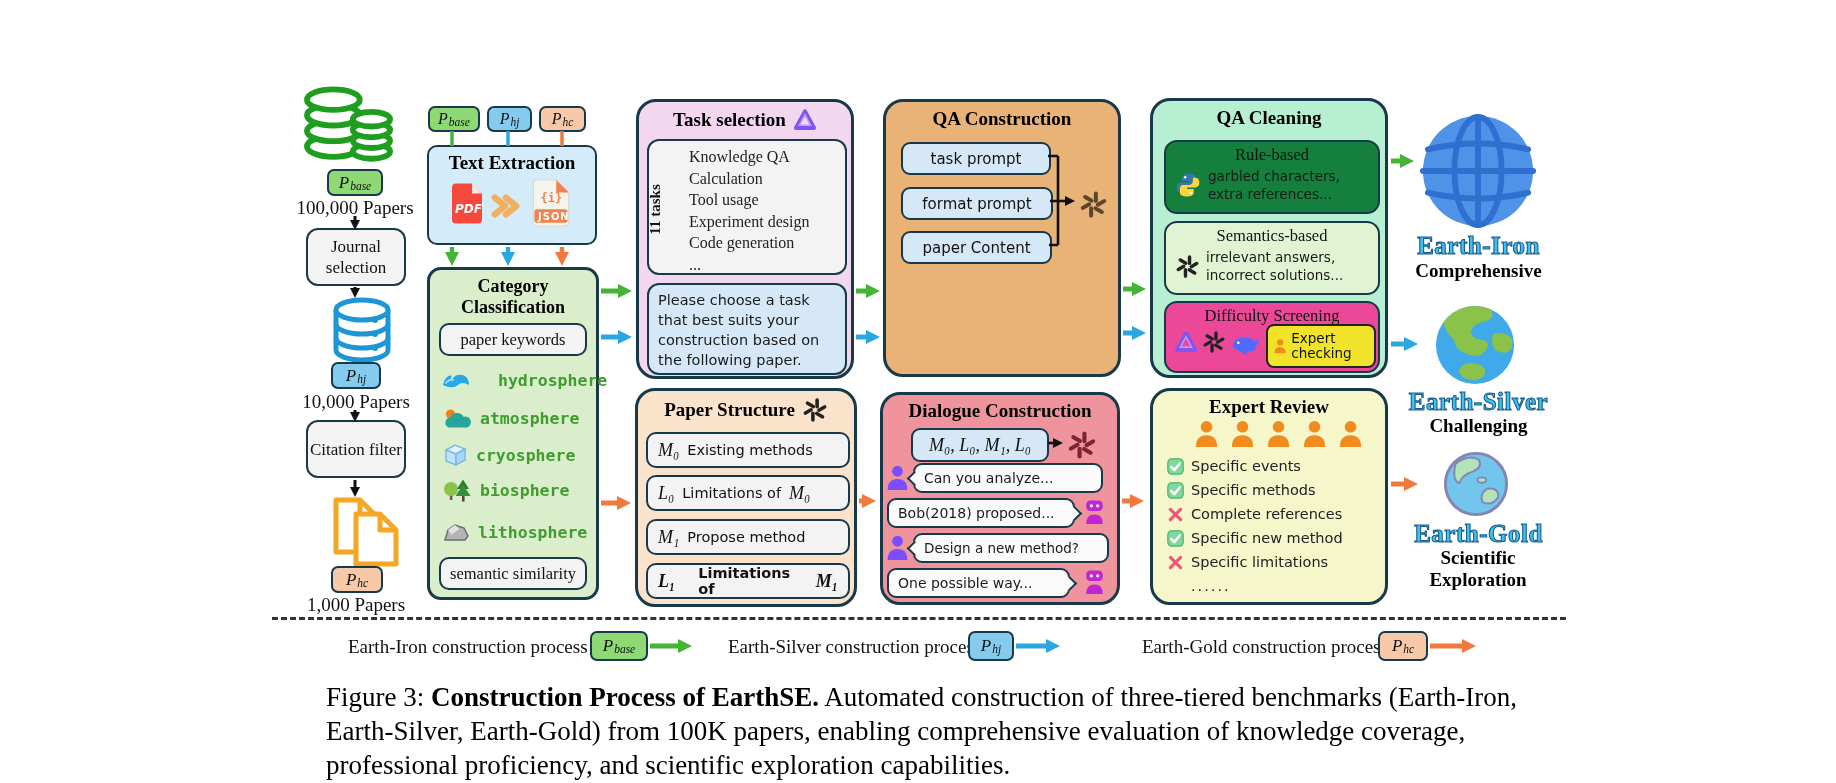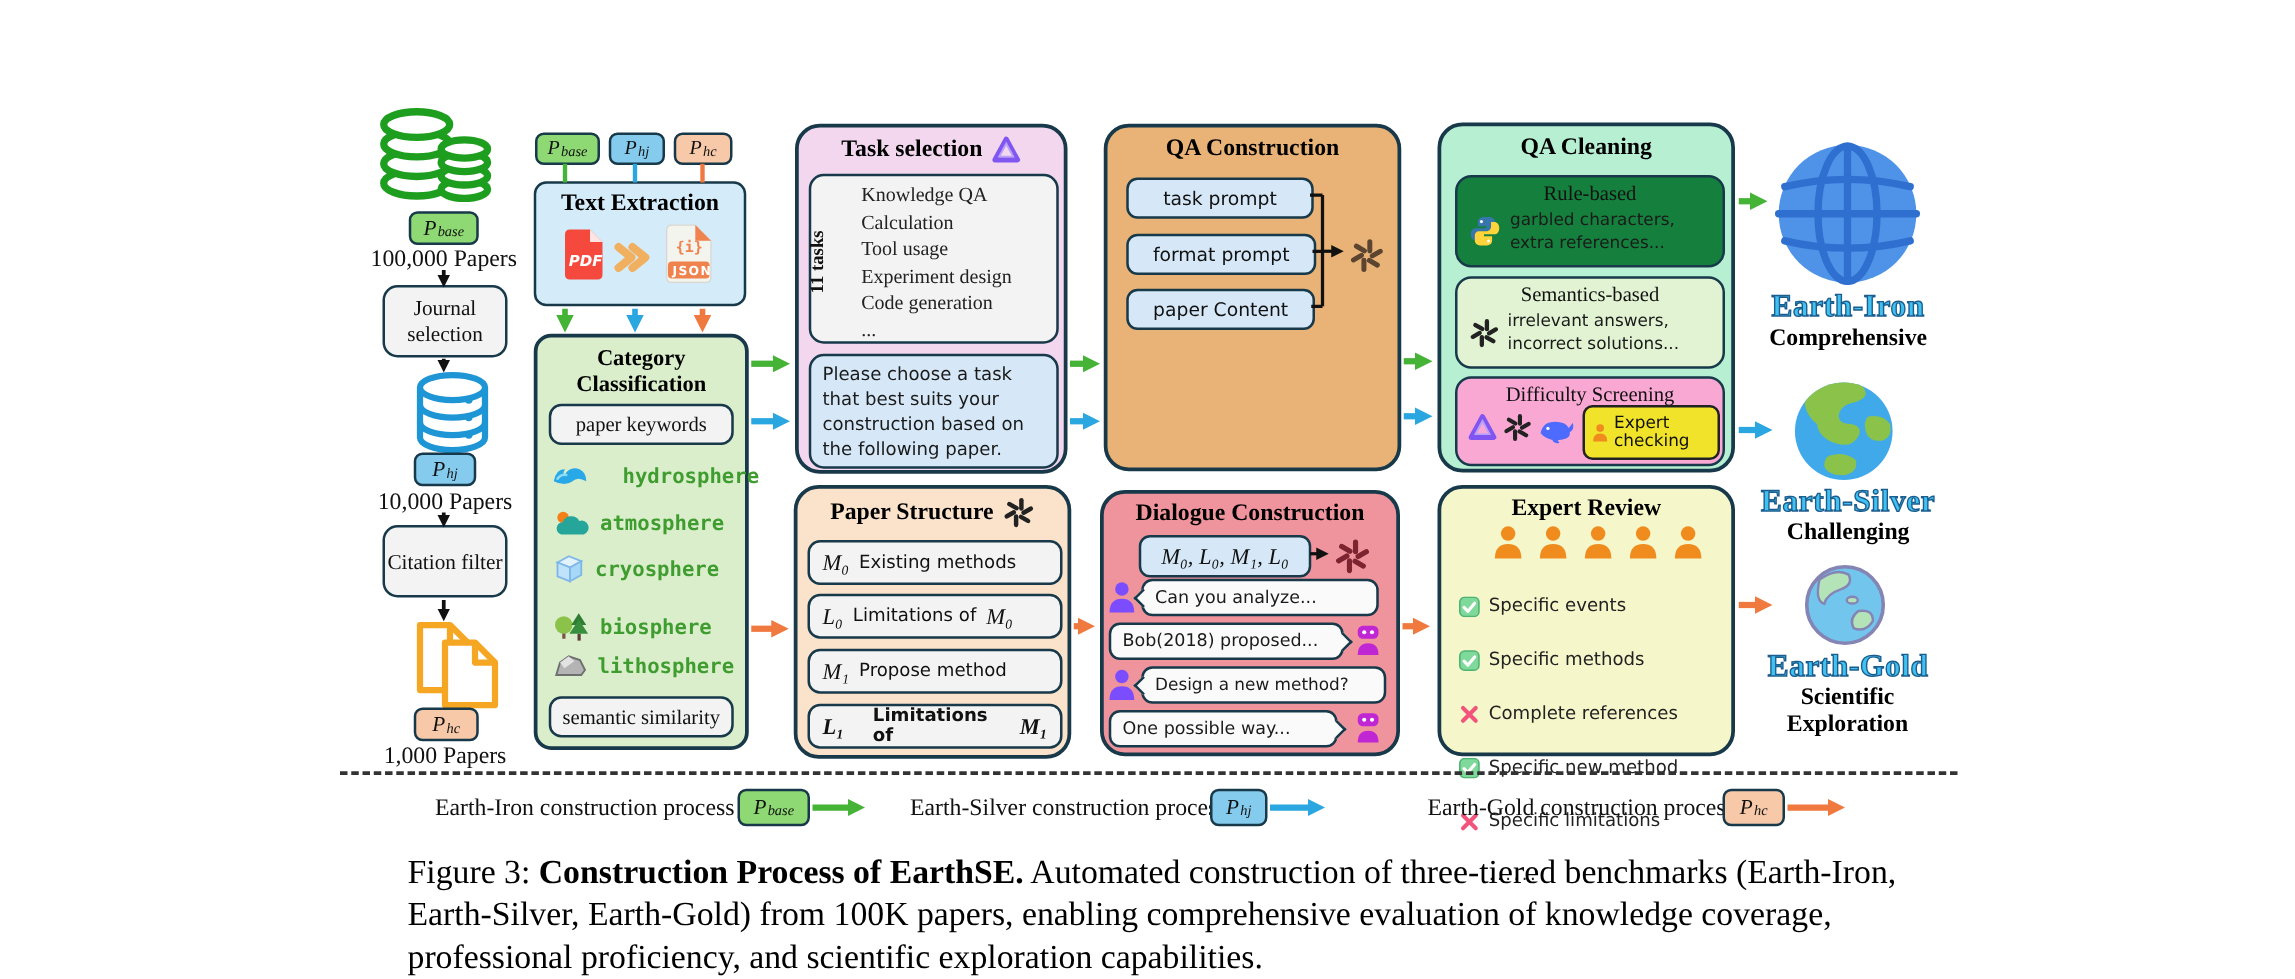--- a/index.html
+++ b/index.html
@@ -24,21 +24,21 @@
   .spherelabel{font-family:"DejaVu Sans Mono",monospace;font-weight:bold;font-size:16.5px;color:#3f9c2f;}
   .bubble{position:absolute;box-sizing:border-box;background:#fafafa;border:2px solid #17394a;border-radius:9px;
           font-family:"DejaVu Sans",sans-serif;font-size:14px;color:#1a1a1a;display:flex;align-items:center;
           padding:0 9px;height:30px;white-space:nowrap;}
   .bubble-l::before{content:'';position:absolute;left:-6.5px;top:8px;width:9px;height:9px;background:#fafafa;
           border-left:2px solid #17394a;border-bottom:2px solid #17394a;transform:rotate(45deg);}
   .bubble-r::after{content:'';position:absolute;right:-6.5px;top:8px;width:9px;height:9px;background:#fafafa;
           border-right:2px solid #17394a;border-top:2px solid #17394a;transform:rotate(45deg);}
   .mvar{font-style:italic;font-size:18px;font-family:"Liberation Serif",serif;}
   .checkrow{display:flex;align-items:center;gap:7px;height:24px;font-family:"DejaVu Sans",sans-serif;
-            font-size:14.5px;color:#222;margin-top:19px;}
+            font-size:14.5px;color:#222;}
   .globelabel{position:absolute;width:165px;text-align:center;font-weight:bold;font-size:25px;
               color:#3fc2f2;-webkit-text-stroke:1.1px #1c5d8d;letter-spacing:.5px;}
   .globetag{position:absolute;width:165px;text-align:center;font-weight:bold;font-size:19px;color:#000;line-height:22px;}
   .legendtext{position:absolute;font-size:19px;color:#111;}
   .ic{display:inline-block;vertical-align:middle;}
 </style>
 </head>
 <body>
 
 <div id="canvas">
@@ -215,21 +215,21 @@
           <use href="#sym-cloudsun"></use>
         </svg>
     <span class="spherelabel">atmosphere</span>
   </div>
   <div class="sphererow" style="left:12px;top:170px;">
     <svg class="ic" width="26" height="26">
           <use href="#sym-icecube"></use>
         </svg>
     <span class="spherelabel">cryosphere</span>
   </div>
-  <div class="sphererow" style="left:12px;top:216px;text-align:right;">
+  <div class="sphererow" style="left:12px;top:205px;text-align:right;">
     <svg class="ic" width="30" height="24">
           <use href="#sym-trees"></use>
         </svg>
     <span class="spherelabel">biosphere</span>
   </div>
   <div class="sphererow" style="left:12px;top:247px;">
     <svg class="ic" width="28" height="22">
           <use href="#sym-rock"></use>
         </svg>
     <span class="spherelabel">lithosphere</span>
@@ -287,21 +287,21 @@
         </svg>
     <div class="comic" style="margin:2px 6px 0 42px;font-size:13.5px;line-height:18px;color:#1a1a1a;">garbled characters, extra references...</div>
   </div>
   <div class="gbox" style="left:11px;top:120px;width:216px;height:74px;background:#e1f3d2;border-radius:13px;">
     <div class="serif" style="text-align:center;font-size:16.5px;margin-top:3px;">Semantics-based</div>
     <svg class="ic abs" style="left:9px;top:31px;color:#222" width="25" height="25">
           <use href="#sym-openai"></use>
         </svg>
     <div class="comic" style="margin:2px 4px 0 40px;font-size:13.5px;line-height:18px;color:#1a1a1a;">irrelevant answers, incorrect solutions...</div>
   </div>
-  <div class="gbox" style="left:11px;top:200px;width:216px;height:72px;background:#f9a8d4;border-radius:13px;">
+  <div class="gbox" style="left:11px;top:200px;width:216px;height:72px;background:#ec4899;border-radius:13px;">
     <div class="serif" style="text-align:center;font-size:16.5px;margin-top:3px;">Difficulty Screening</div>
     <svg class="ic abs" style="left:8px;top:27px" width="24" height="24">
           <use href="#sym-knot"></use>
         </svg>
     <svg class="ic abs" style="left:36px;top:27px;color:#222" width="24" height="24">
           <use href="#sym-openai"></use>
         </svg>
     <svg class="ic abs" style="left:64px;top:29px" width="30" height="24">
           <use href="#sym-whale"></use>
         </svg>

